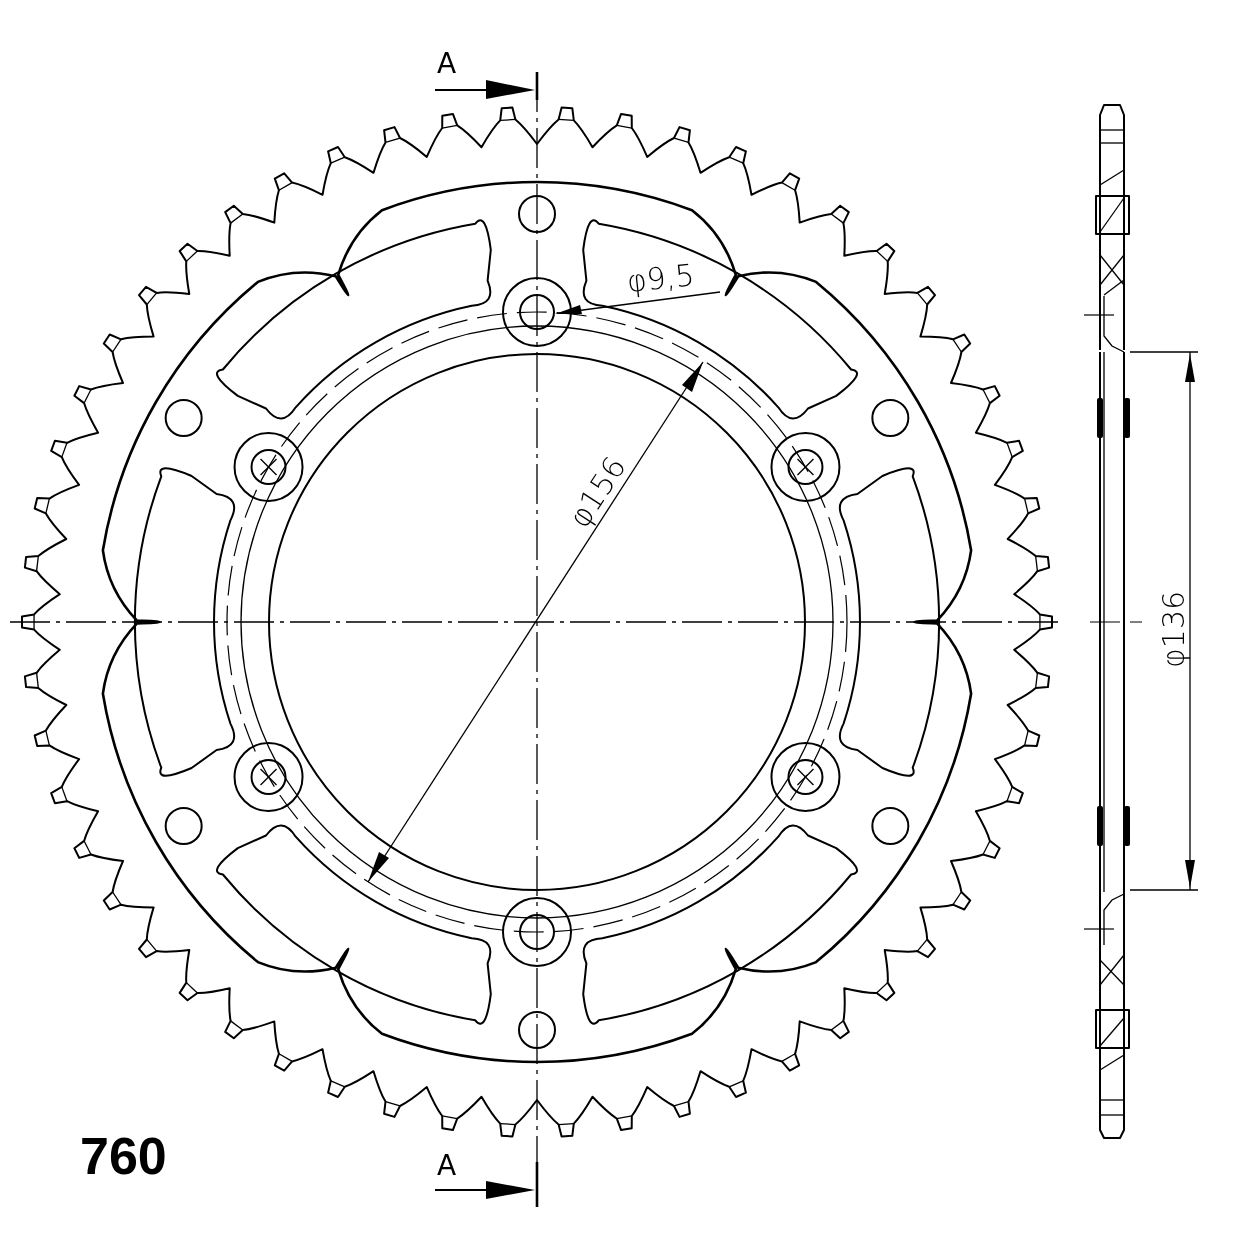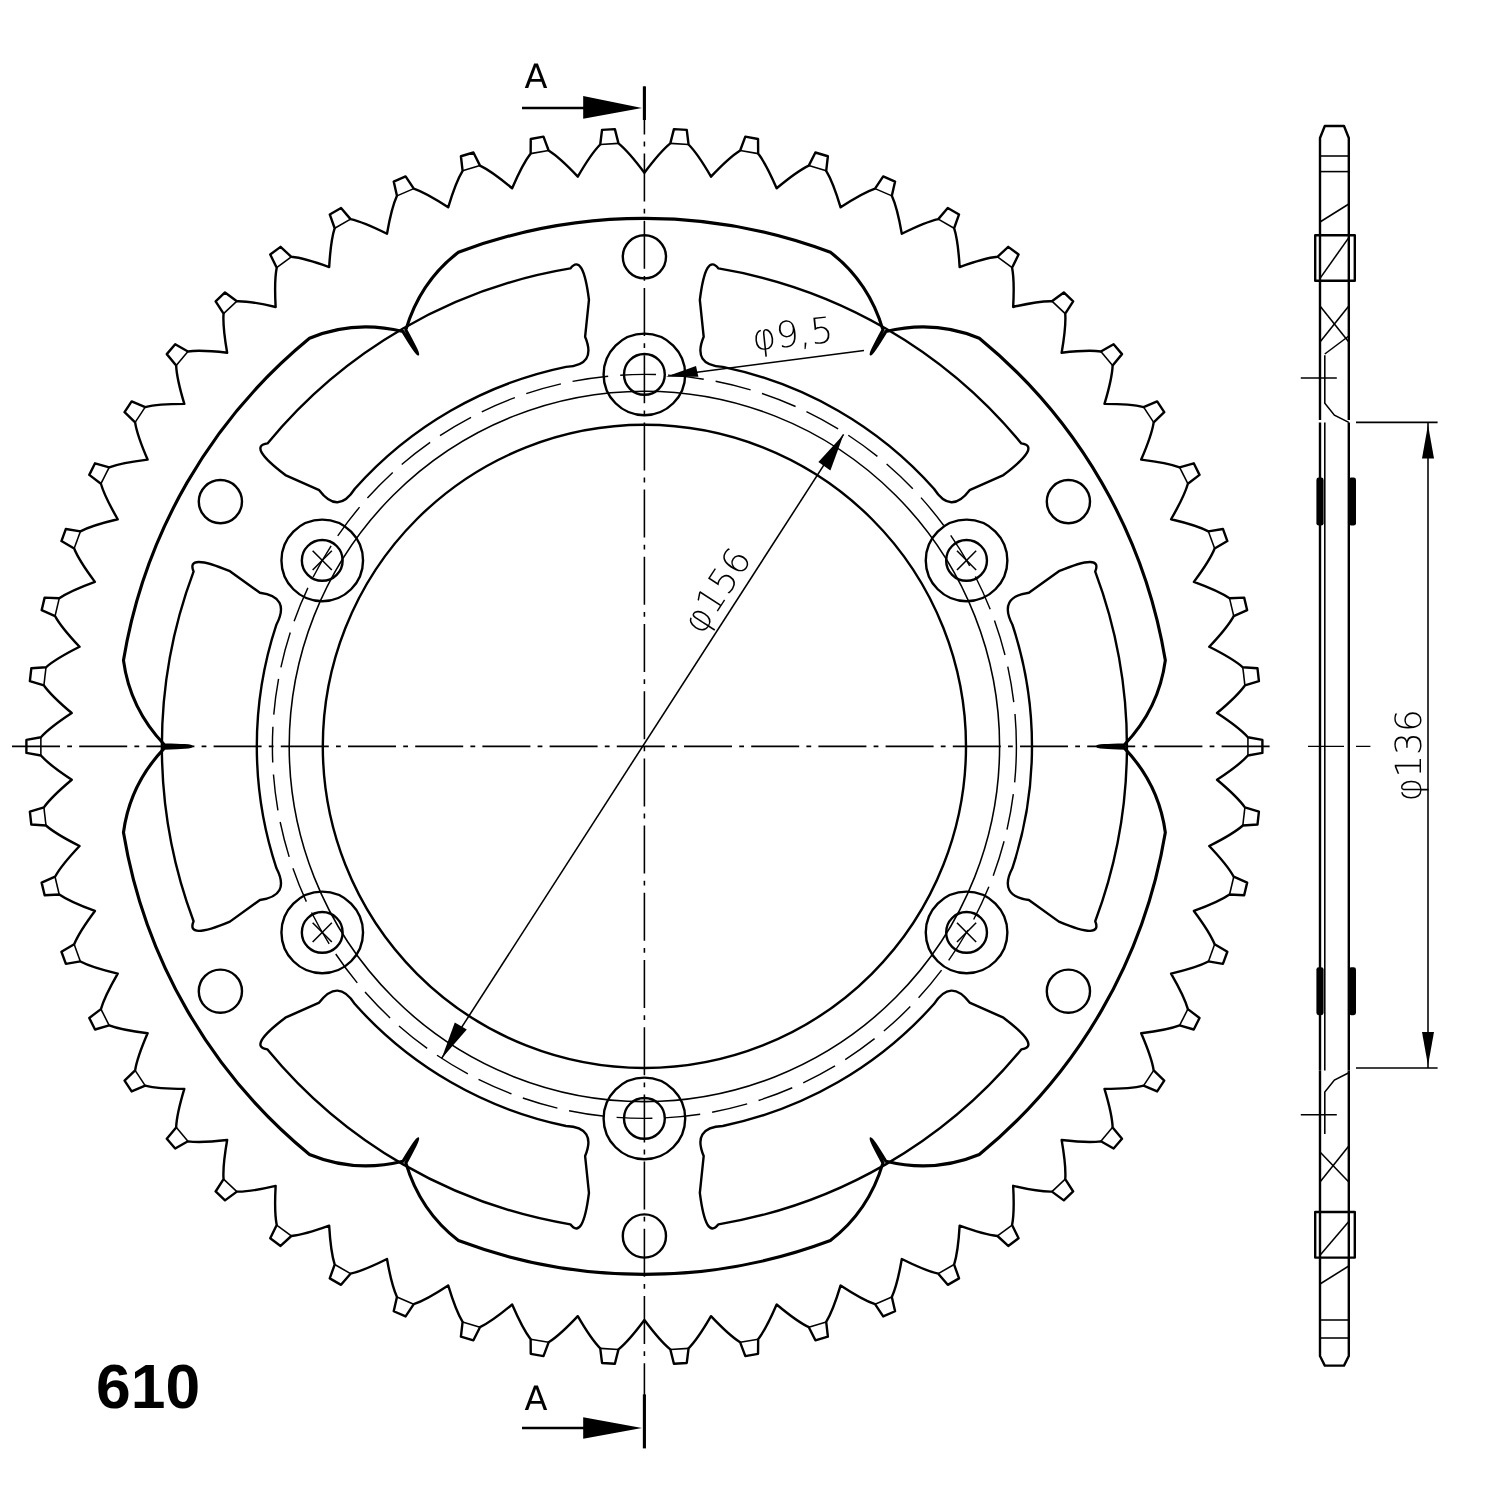--- a/index.html
+++ b/index.html
@@ -188,13 +188,13 @@
 
     <line x1="1130" y1="352" x2="1198" y2="352" class="thin"></line>
     <line x1="1130" y1="890" x2="1198" y2="890" class="thin"></line>
     <line x1="1190" y1="352" x2="1190" y2="890" class="thin"></line>
     <polygon points="1190,354 1185,382 1195,382" class="fill"></polygon>
     <polygon points="1190,888 1185,860 1195,860" class="fill"></polygon>
     <text x="1184" y="668" class="dimtext" transform="rotate(-90 1184 668)">φ136</text>
   </g>
 </svg>
 
-<div class="pitch">610</div>
+<div class="pitch">760</div>
 
 </body></html>

